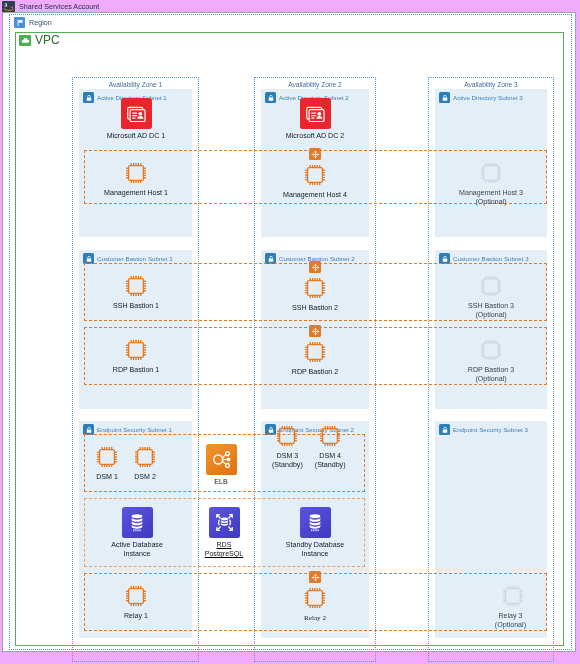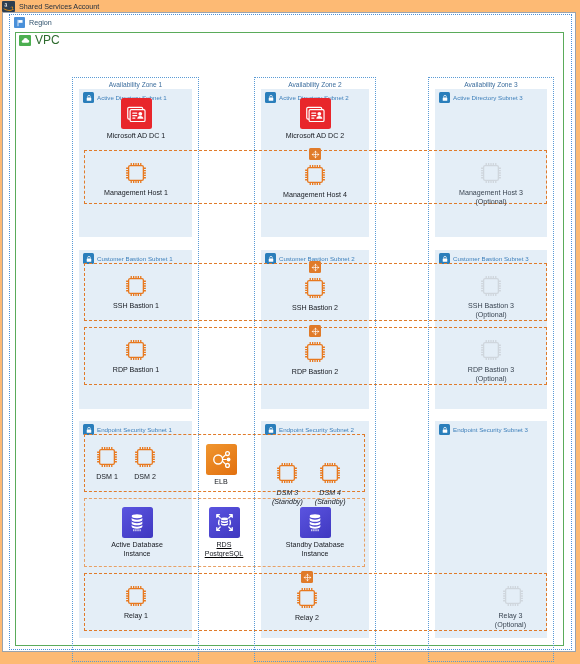--- a/index.html
+++ b/index.html
@@ -5,21 +5,21 @@
   * { box-sizing: border-box; }
   html, body {
     margin: 0; padding: 0;
     background: #ffffff;
     font-family: "Liberation Sans", sans-serif;
   }
   #canvas {
     position: relative;
     width: 580px;
     height: 664px;
-    background: #fdba74;
+    background: #f0abfc;
     overflow: hidden;
   }
 
   
   .account-box {
     position: absolute;
     left: 2px; top: 12px;
     width: 574px; height: 640px;
     border: 1px solid #9aa3ad;
     background: #ffffff;
@@ -561,21 +561,21 @@
             <circle cx="10" cy="14" r="5.4" fill="none" stroke="#ffffff" stroke-width="1.7"></circle>
             <circle cx="21.3" cy="6.8" r="2.3" fill="none" stroke="#ffffff" stroke-width="1.6"></circle>
             <circle cx="22.6" cy="14" r="2.3" fill="#ffffff"></circle>
             <circle cx="21.3" cy="21.2" r="2.3" fill="none" stroke="#ffffff" stroke-width="1.6"></circle>
             <path d="M14.6 12.4l4.6-4.4M15.4 14h4.9M14.6 15.6l4.6 4.4" stroke="#ffffff" stroke-width="1.5" fill="none"></path>
           </svg>
         </span>
         <span class="res-label">ELB</span>
       </div>
 
-      <div class="pair" style="position:absolute;left:256px;top:427px;font-style:italic;">
+      <div class="pair" style="position:absolute;left:256px;top:390px;">
         <div class="res">
           <span class="chip">
             <svg width="26" height="26" viewBox="0 0 30 30">
               <g stroke="#e8791f" stroke-width="1.5" fill="none">
                 <rect x="6.5" y="6.5" width="17" height="17" rx="1.6"></rect>
                 <path d="M9.5 6.5V3.6M12.3 6.5V3.6M15 6.5V3.6M17.7 6.5V3.6M20.5 6.5V3.6"></path>
                 <path d="M9.5 26.4V23.5M12.3 26.4V23.5M15 26.4V23.5M17.7 26.4V23.5M20.5 26.4V23.5"></path>
                 <path d="M6.5 9.5H3.6M6.5 12.3H3.6M6.5 15H3.6M6.5 17.7H3.6M6.5 20.5H3.6"></path>
                 <path d="M26.4 9.5H23.5M26.4 12.3H23.5M26.4 15H23.5M26.4 17.7H23.5M26.4 20.5H23.5"></path>
               </g>
@@ -669,21 +669,21 @@
               <path d="M9.5 6.5V3.6M12.3 6.5V3.6M15 6.5V3.6M17.7 6.5V3.6M20.5 6.5V3.6"></path>
               <path d="M9.5 26.4V23.5M12.3 26.4V23.5M15 26.4V23.5M17.7 26.4V23.5M20.5 26.4V23.5"></path>
               <path d="M6.5 9.5H3.6M6.5 12.3H3.6M6.5 15H3.6M6.5 17.7H3.6M6.5 20.5H3.6"></path>
               <path d="M26.4 9.5H23.5M26.4 12.3H23.5M26.4 15H23.5M26.4 17.7H23.5M26.4 20.5H23.5"></path>
             </g>
           </svg>
         </span>
         <span class="res-label">Relay 1</span>
       </div>
 
-      <div class="res" style="left:256px;top:538px;width:70px;">
+      <div class="res" style="left:264px;top:538px;width:70px;font-family:Liberation Serif, serif;">
         <span class="asg-marker">
           <svg width="9" height="9" viewBox="0 0 12 12">
             <g stroke="#ffffff" stroke-width="0.9" fill="none" stroke-linecap="round">
               <path d="M6 1.6v8.8M1.6 6h8.8"></path>
               <path d="M4.6 3.1 6 1.6l1.4 1.5M4.6 8.9 6 10.4l1.4-1.5M3.1 4.6 1.6 6l1.5 1.4M8.9 4.6 10.4 6l-1.5 1.4"></path>
             </g>
           </svg>
         </span>
         <span class="chip">
           <svg width="26" height="26" viewBox="0 0 30 30">

